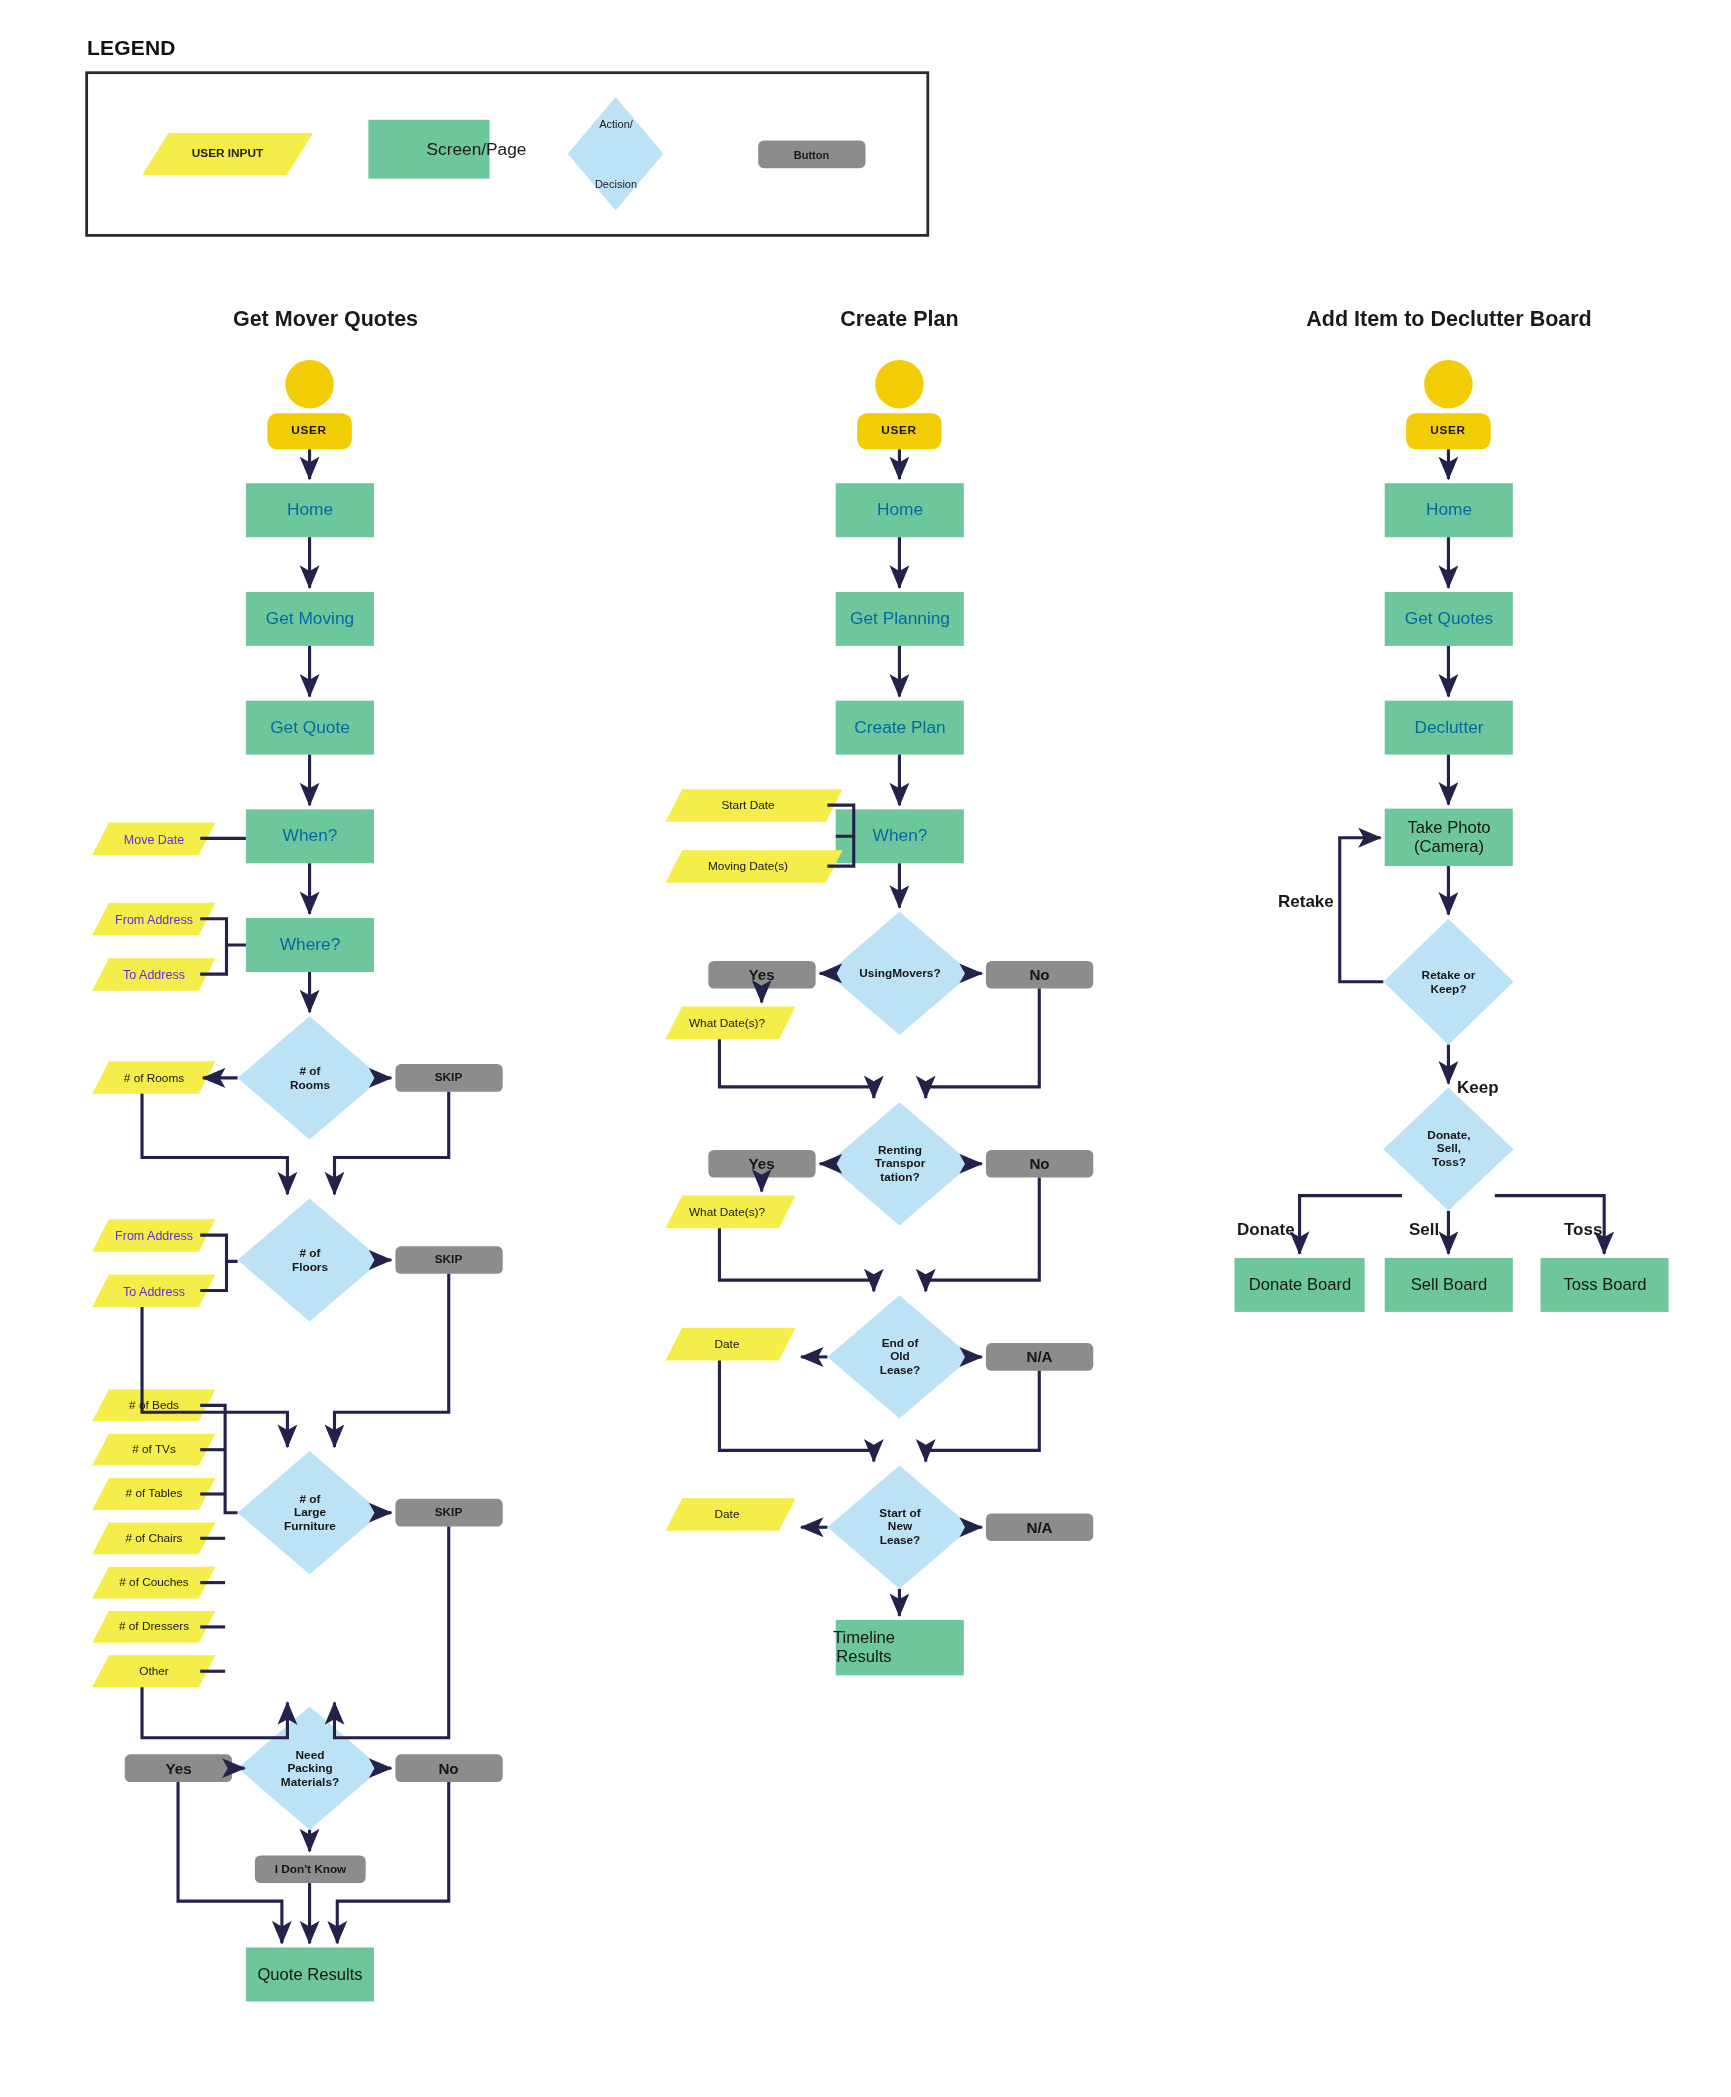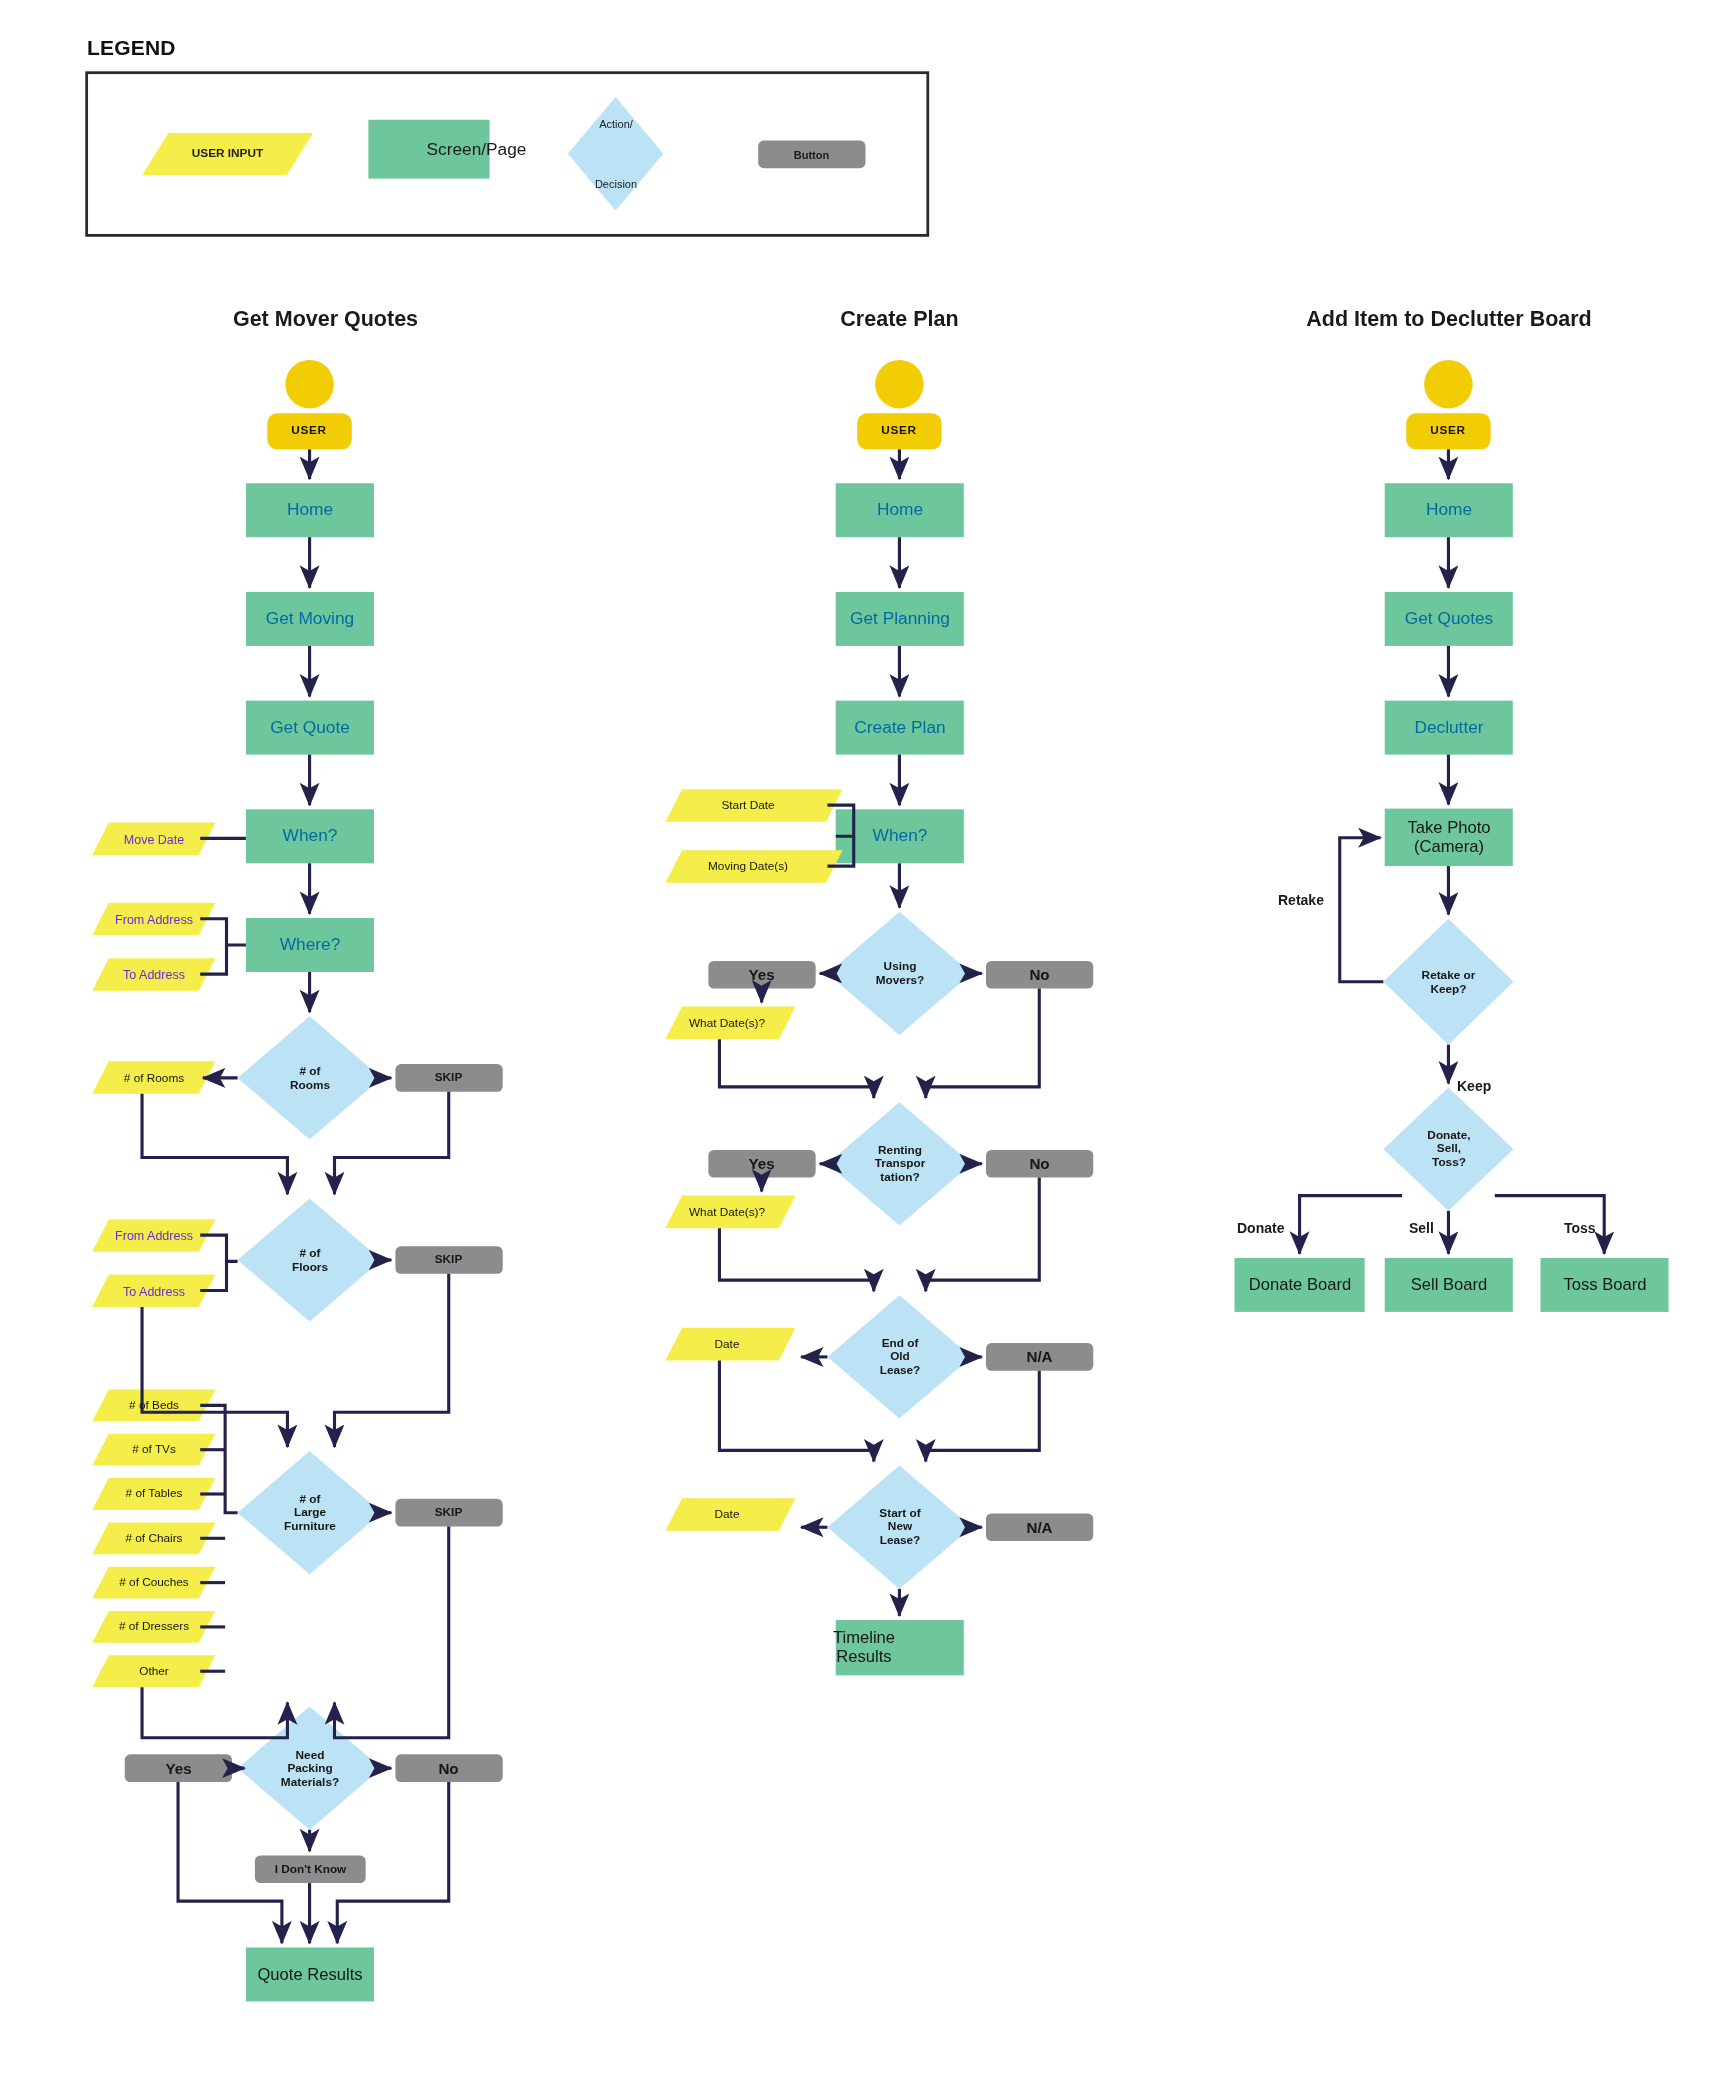--- a/index.html
+++ b/index.html
@@ -14,21 +14,21 @@
   .lg-screen{font-size:17.3px;color:#1b1b1b;}
   .lg-decision{font-size:11px;color:#1b1b1b;}
   .lg-button{font-size:11px;font-weight:bold;color:#1b1b1b;}
   .t-screen{font-size:17.3px;color:#0369a1;}
   .t-screen-sm{font-size:16.6px;color:#161616;}
   .t-diamond{font-size:11.8px;color:#161616;font-weight:600;}
   .t-input{font-size:12.5px;color:#6d28d9;}
   .t-input-sm{font-size:11.8px;color:#161616;}
   .t-btn{font-size:11.8px;font-weight:bold;color:#161616;}
   .t-user{font-size:11.8px;font-weight:bold;color:#161616;letter-spacing:0.7px;}
-  .t-edge{position:absolute;font-size:14px;font-weight:bold;color:#1a1a1a;}
+  .t-edge{position:absolute;font-size:17px;font-weight:bold;color:#1a1a1a;}
 </style>
 </head>
 <body>
 
 <div id="root">
 
   <svg id="canvas" viewBox="0 0 2500 3029">
     <defs>
       <marker id="ah" markerWidth="9" markerHeight="9" refX="7.2" refY="3.2" orient="auto" markerUnits="strokeWidth">
         <path d="M0,0 L7.6,3.2 L0,6.4 L1.8,3.2 z" fill="#22224a"></path>
@@ -266,21 +266,21 @@
   <div class="lbl t-screen-sm" style="left:246px;top:1948px;width:128px;height:54px;">Quote Results</div>
 
   <div class="lbl t-user" style="left:857px;top:413px;width:84px;height:36px;">USER</div>
   <div class="lbl t-screen" style="left:836px;top:483px;width:128px;height:54px;">Home</div>
   <div class="lbl t-screen" style="left:836px;top:592px;width:128px;height:54px;">Get Planning</div>
   <div class="lbl t-screen" style="left:836px;top:701px;width:128px;height:54px;">Create Plan</div>
   <div class="lbl t-screen" style="left:836px;top:809px;width:128px;height:54px;">When?</div>
   <div class="lbl t-input-sm" style="left:670px;top:789px;width:156px;height:33px;">Start Date</div>
   <div class="lbl t-input-sm" style="left:670px;top:850px;width:156px;height:33px;">Moving Date(s)</div>
 
-  <div class="lbl t-diamond" style="left:852px;top:947px;width:96px;height:53px;flex-direction:column;align-items:center;">
+  <div class="lbl t-diamond" style="left:852px;top:947px;width:96px;height:53px;align-items:center;">
     <span>Using</span>
     <span>Movers?</span>
   </div>
   <div class="lbl t-btn" style="left:708px;top:961px;width:107px;height:28px;font-size:15.2px;">Yes</div>
   <div class="lbl t-btn" style="left:986px;top:961px;width:107px;height:28px;font-size:15.2px;">No</div>
   <div class="lbl t-input-sm" style="left:670px;top:1007px;width:114px;height:33px;">What Date(s)?</div>
 
   <div class="lbl t-diamond" style="left:852px;top:1126px;width:96px;height:76px;flex-direction:column;">
     <span>Renting</span>
     <span>Transpor</span>

